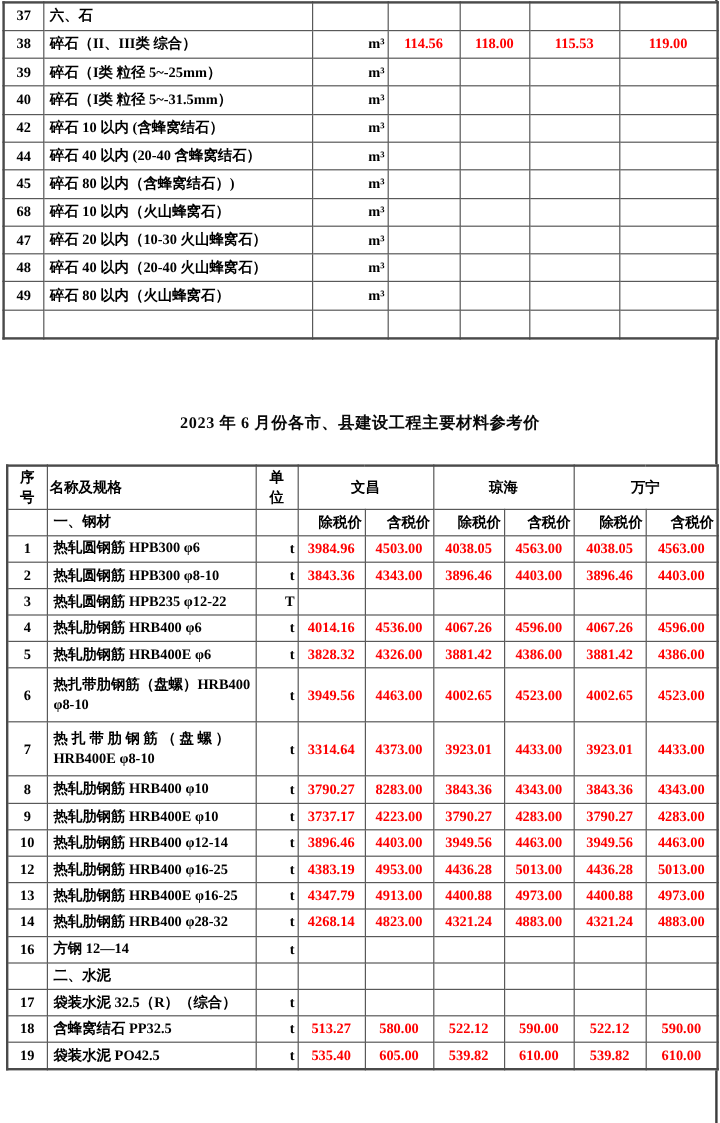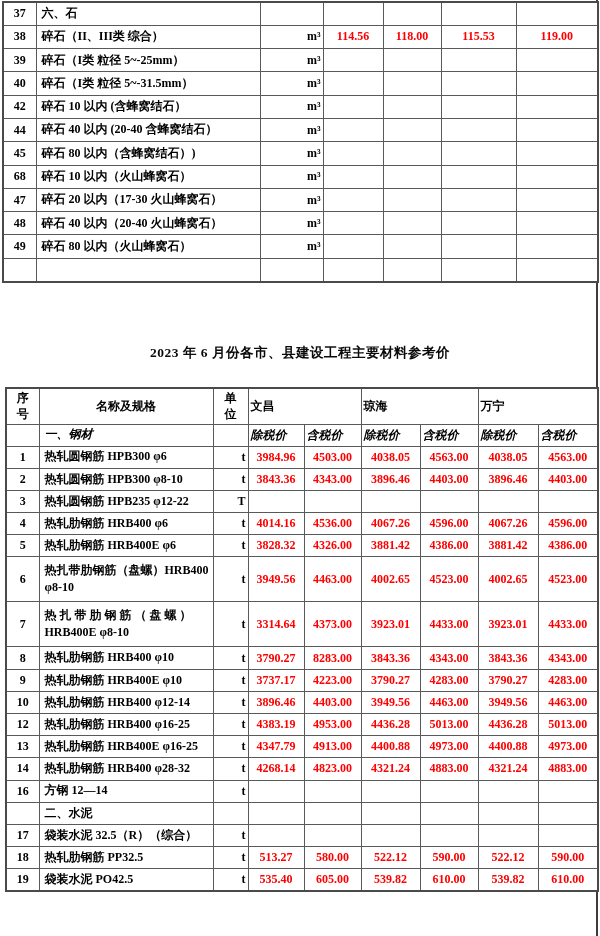--- a/index.html
+++ b/index.html
@@ -21,29 +21,29 @@
     border:1.5px solid var(--border);
     font-weight:bold;font-size:12px;color:var(--text);
     padding:0 2px;overflow:hidden;vertical-align:middle;
   }
   #stone-table{position:absolute;left:2px;top:1px;width:595px;border:2px solid var(--outer);}
   #stone-table tr{height:23.3px;}
   #material-table{position:absolute;left:5px;top:387px;width:592px;border:2px solid var(--outer);}
   #material-table thead tr{height:36px;}
   #material-table tr{height:22.2px;}
   #material-table tr.tall{height:45px;}
-  #material-table tr.subheader{height:22px;font-style:italic;}
+  #material-table tr.subheader{height:22px;}
   td.no,th.no{text-align:center;}
   td.unit,th.unit{text-align:right;}
   td.name{text-align:left;padding-left:5px;white-space:pre-line;line-height:1.45;}
-  th.name{text-align:center;margin-top:27px;}
+  th.name{text-align:left;margin-top:27px;}
   td.price{text-align:center;color:var(--price);}
-  tr.subheader td.price{color:var(--text);text-align:left;}
+  tr.subheader td.price{color:var(--text);text-align:right;}
   th.two-line{white-space:pre-line;line-height:1.35;text-align:center;}
-  th.city{text-align:left;}
+  th.city{text-align:center;}
   .doc-title{
     position:absolute;left:0;top:344px;width:600px;text-align:center;
     font-weight:bold;font-size:13.5px;color:#0a0a0a;letter-spacing:.5px;
   }
 </style>
 </head>
 <body>
 
 <div class="edge-line"></div>
 
@@ -135,21 +135,21 @@
     <td class="name">碎石 10 以内（火山蜂窝石）</td>
     <td class="unit">m³</td>
     <td class="price"></td>
     <td class="price"></td>
     <td class="price"></td>
     <td class="price"></td>
   </tr>
 
   <tr>
     <td class="no">47</td>
-    <td class="name">碎石 20 以内（17-30 火山蜂窝石）</td>
+    <td class="name">碎石 20 以内（10-30 火山蜂窝石）</td>
     <td class="unit">m³</td>
     <td class="price"></td>
     <td class="price"></td>
     <td class="price"></td>
     <td class="price"></td>
   </tr>
 
   <tr>
     <td class="no">48</td>
     <td class="name">碎石 40 以内（20-40 火山蜂窝石）</td>
@@ -412,21 +412,21 @@
     <td class="price"></td>
     <td class="price"></td>
     <td class="price"></td>
     <td class="price"></td>
     <td class="price"></td>
     <td class="price"></td>
   </tr>
 
   <tr>
     <td class="no">18</td>
-    <td class="name">热轧肋钢筋 PP32.5</td>
+    <td class="name">含蜂窝结石 PP32.5</td>
     <td class="unit">t</td>
     <td class="price">513.27</td>
     <td class="price">580.00</td>
     <td class="price">522.12</td>
     <td class="price">590.00</td>
     <td class="price">522.12</td>
     <td class="price">590.00</td>
   </tr>
 
   <tr>

